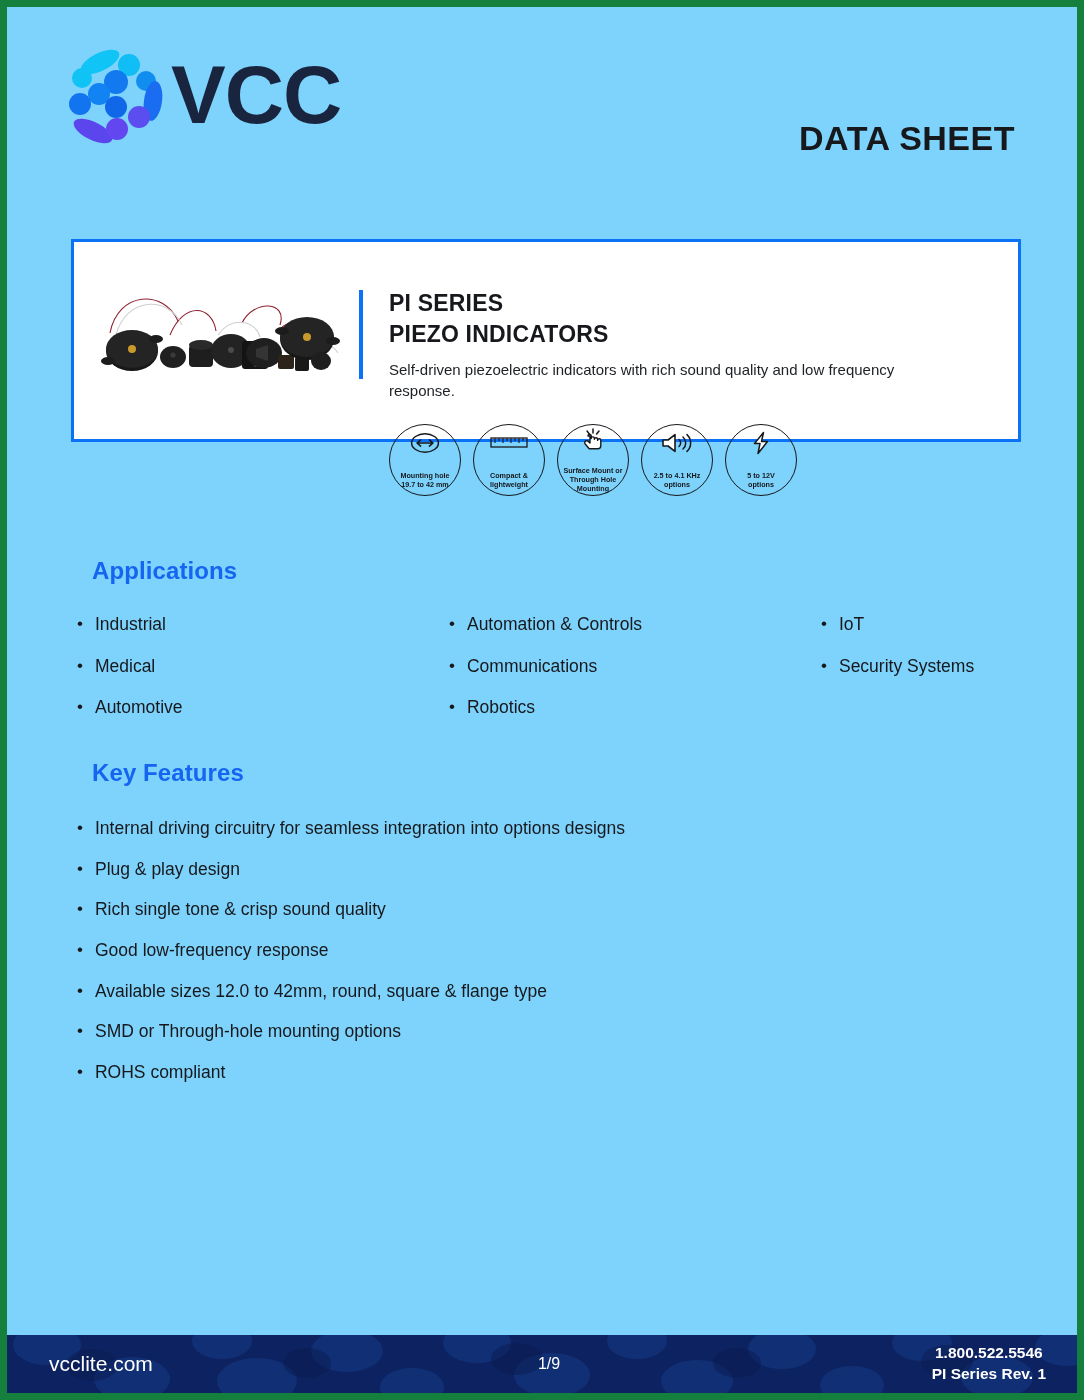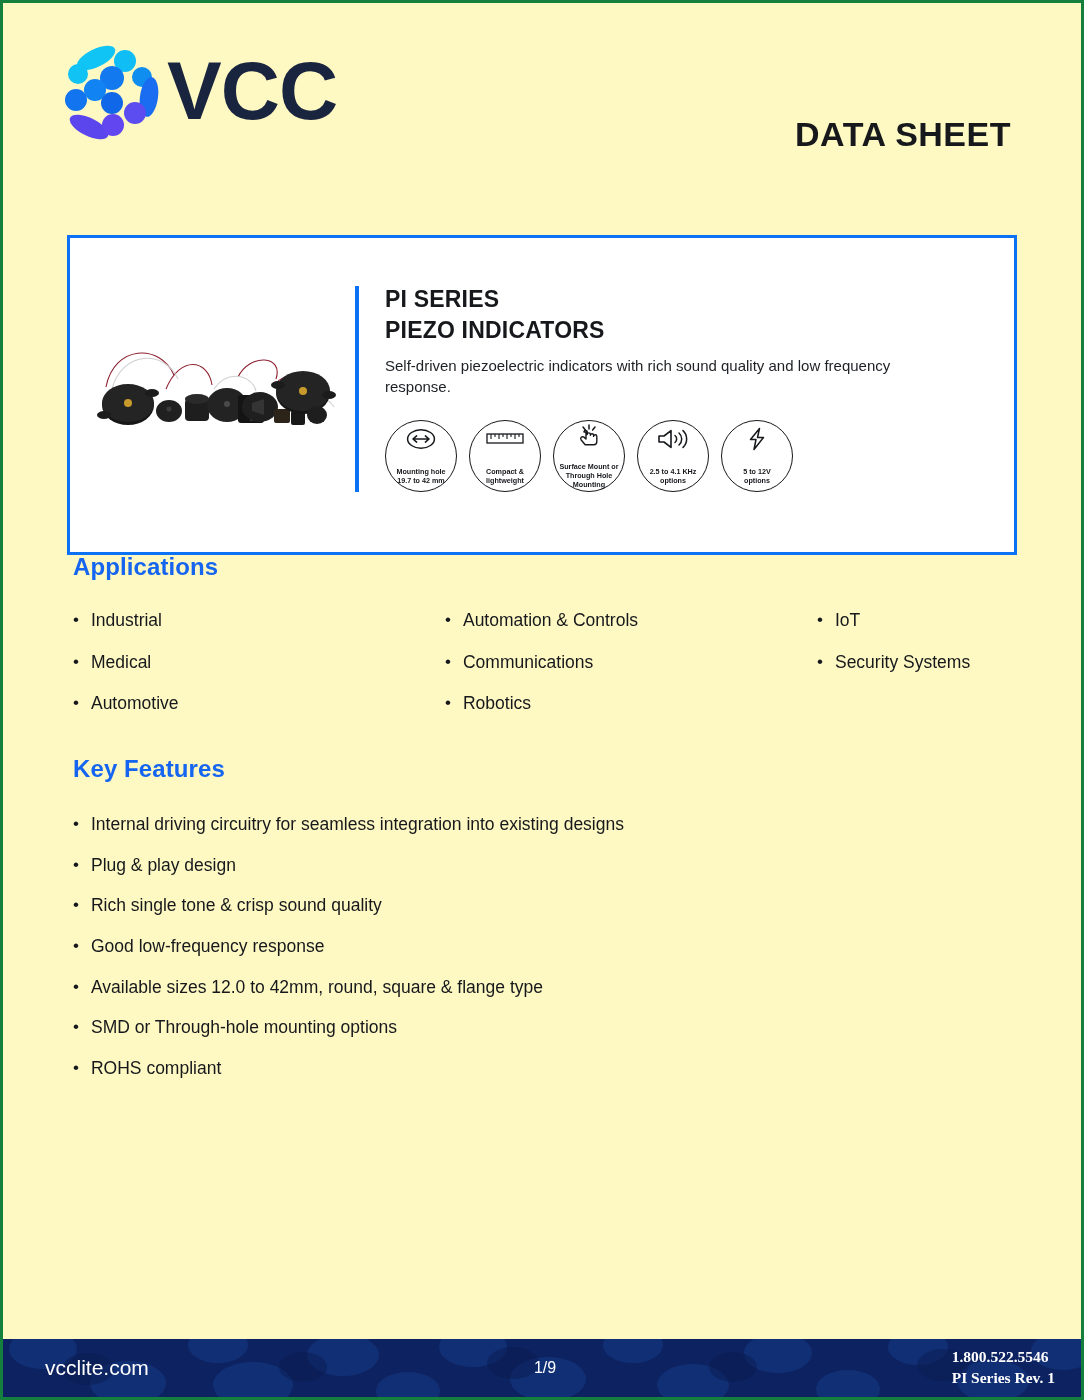--- a/index.html
+++ b/index.html
@@ -5,22 +5,22 @@
   * { box-sizing: border-box; margin: 0; padding: 0; }
   html, body {
     width: 1084px; height: 1400px;
     background: #ffffff;
     font-family: "Liberation Sans", sans-serif;
     overflow: hidden;
   }
   .page {
     position: relative;
     width: 1084px; height: 1400px;
-    background: #fef9c3;
-    border: 3px solid #15803d;
+    background: #7dd3fc;
+    border: 7px solid #15803d;
     overflow: hidden;
   }
 
   
   .header {
     position: absolute; left: 0; top: 0;
     width: 1084px; height: 200px;
   }
   .logo-wrap {
     position: absolute; left: 62px; top: 38px;
@@ -33,21 +33,21 @@
   }
   .doc-type {
     position: absolute; right: 76px; top: 112px;
     font-size: 34px; font-weight: 700; letter-spacing: 0.5px;
     color: #16181c;
   }
 
   
   .banner {
     position: absolute; left: 64px; top: 232px;
-    width: 950px; height: 320px;
+    width: 950px; height: 203px;
     border: 3px solid #0b72f5;
     background: #ffffff;
     display: flex; align-items: stretch; justify-content: space-between;
   }
   .banner-img {
     width: 285px; flex: 0 0 285px;
     position: relative;
     display: flex; align-items: center; justify-content: center;
   }
   .product-photo { width: 250px; height: 120px; display: block; }
@@ -84,20 +84,21 @@
   .badge-txt {
     margin-top: 16px; text-align: center;
     font-size: 7.2px; line-height: 1.25; color: #16181c; font-weight: 600;
   }
 
   
   .section { position: absolute; left: 70px; width: 950px; }
   .sect-head {
     font-size: 24px; font-weight: 700; color: #1565f0;
     letter-spacing: 0.1px;
+    margin-left: 15px;
   }
   .apps { top: 550px; }
   .apps-cols { display: flex; margin-top: 28px; }
   .apps-col { width: 372px; }
   .apps-col.c3 { width: 206px; }
   .li {
     display: flex; align-items: flex-start; gap: 12px;
     margin-bottom: 18px;
   }
   .li .dot { font-size: 17px; line-height: 1.35; color: #16181c; }
@@ -123,22 +124,22 @@
   .f-site {
     position: absolute; left: 42px; top: 50%; transform: translateY(-50%);
     font-size: 21px; color: #ffffff;
   }
   .f-page {
     position: absolute; left: 0; right: 0; text-align: center;
     top: 50%; transform: translateY(-50%);
     font-size: 16px; color: #ffffff;
   }
   .f-right {
-    position: absolute; right: 32px; top: 50%; transform: translateY(-50%);
-    text-align: left; color: #ffffff; font-family: Liberation Serif, serif;
+    position: absolute; right: 45px; top: 50%; transform: translateY(-50%);
+    text-align: center; color: #ffffff;
   }
   .f-right div { font-size: 15.5px; line-height: 1.35; font-weight: 600; }
 </style>
 </head>
 <body>
 
 <div class="page">
 
   <div class="header">
     <div class="logo-wrap">
@@ -338,21 +339,21 @@
       </div>
 
     </div>
   </div>
 
   <div class="section feat">
     <div class="sect-head">Key Features</div>
     <div class="feat-list">
       <div class="li">
         <span class="dot">•</span>
-        <span class="txt">Internal driving circuitry for seamless integration into existing designs</span>
+        <span class="txt">Internal driving circuitry for seamless integration into options designs</span>
       </div>
       <div class="li">
         <span class="dot">•</span>
         <span class="txt">Plug &amp; play design</span>
       </div>
       <div class="li">
         <span class="dot">•</span>
         <span class="txt">Rich single tone &amp; crisp sound quality</span>
       </div>
       <div class="li">

